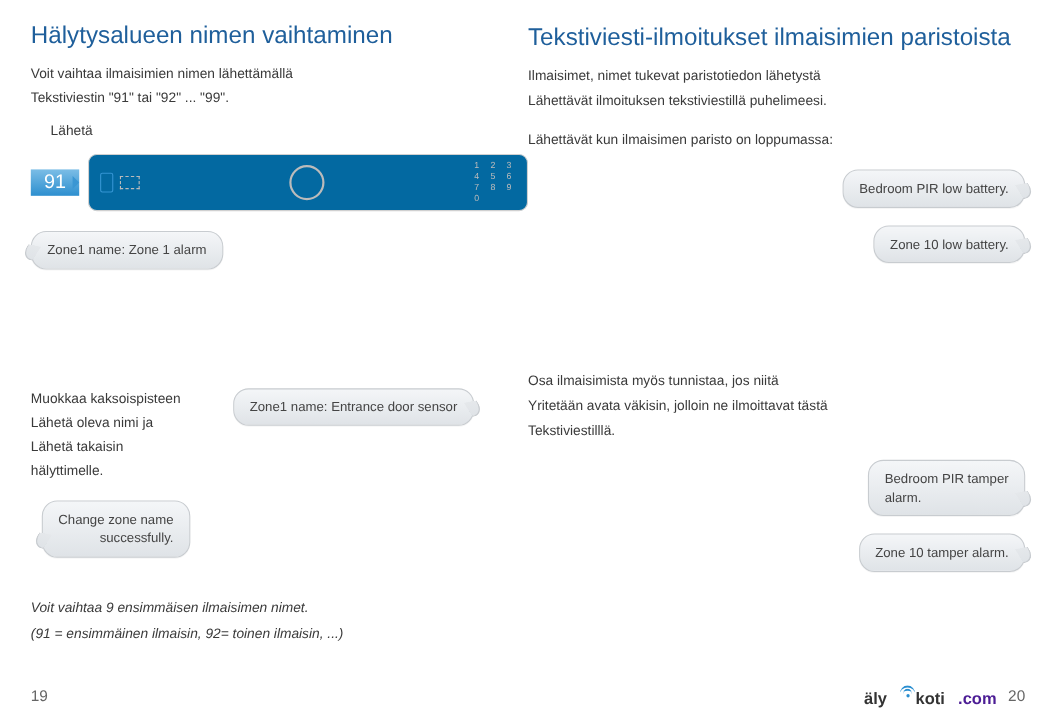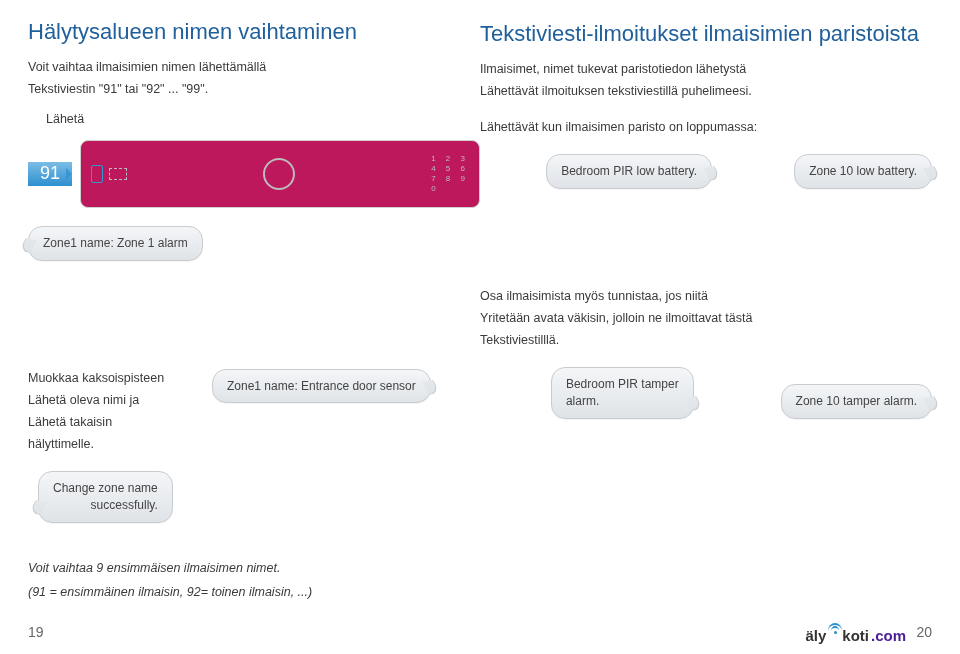--- a/index.html
+++ b/index.html
@@ -42,23 +42,23 @@
     border-radius: 0;
     color:#fff; font-size:18px; font-weight:400;
     position:relative;
   }
   .sms-badge::after{
     content:""; position:absolute; right:-6px; top:50%;
     width:0;height:0;border:6px solid transparent;border-left-color:#3a96d3;
     transform:translateY(-50%);
   }
   .panel-img{
-    flex:1; height:68px;
+    flex:1; height:52px;
     border:1px solid #d0d0d0; border-radius:8px;
-    background:#be185d;
+    background:#0369a1;
     display:flex; align-items:center; justify-content:space-between;
     padding:6px 10px;
     font-size:9px; color:#bbb;
   }
   .panel-img .circle{ width:32px;height:32px;border:2px solid #bbb;border-radius:50%; }
   .panel-img .keypad{ font-size:8px; line-height:10px; color:#bbb; letter-spacing:4px;}
   .panel-img .mini{ display:flex;gap:6px;align-items:center;}
   .panel-img .phone{ width:12px;height:18px;border:1.5px solid #3595d3;border-radius:2px;}
   .panel-img .env{ width:18px;height:12px;border:1px dashed #bbb;}
   .bubble {
@@ -105,41 +105,41 @@
 
   .page-num-left, .page-num-right {
     position:absolute; bottom:14px;
     font-size:14px; color:#666;
   }
   .page-num-left { left:28px; }
   .page-num-right { right:28px; }
 
   .logo {
     position:absolute; bottom:10px; right:54px;
-    display:flex; align-items:center; gap:2px;
+    display:flex; align-items:center; gap:12px;
     font-size:15px; font-weight:700;
   }
   .logo .aly { color:#333; }
   .logo .koti { color:#333; display:inline-flex; align-items:center;}
   .logo .koti b{ color:#333;}
   .logo .wifi {
     display:inline-block; width:14px; height:14px; position:relative; top:-6px;
   }
   .logo .wifi::before,
   .logo .wifi::after{
     content:"";position:absolute;border:2px solid #2a8ed0;border-bottom:none;border-left:none;border-right:none;border-radius:50%;
   }
   .logo .wifi::before{ width:14px;height:14px; left:0; top:0;}
   .logo .wifi::after{ width:8px;height:8px; left:3px; top:3px;}
   .logo .dotw{ position:absolute; width:3px;height:3px;background:#2a8ed0;border-radius:50%; left:5.5px; top:8px;}
   .logo .tld{ color:#4c1d95; font-weight:700;}
 
   .col-right .bubble { max-width: 270px; }
   .col-right .bubble.stack { margin-left:auto; }
-  .col-right .group { display:flex; flex-direction:row; gap:16px; align-items:center; }
+  .col-right .group { display:flex; flex-direction:column; gap:16px; align-items:center; }
 
   .col-right .mid-block { margin-top: 98px; }
 </style>
 </head>
 <body>
 
 <div class="page">
 
   <div class="col col-left">
     <h1>Hälytysalueen nimen vaihtaminen</h1>

